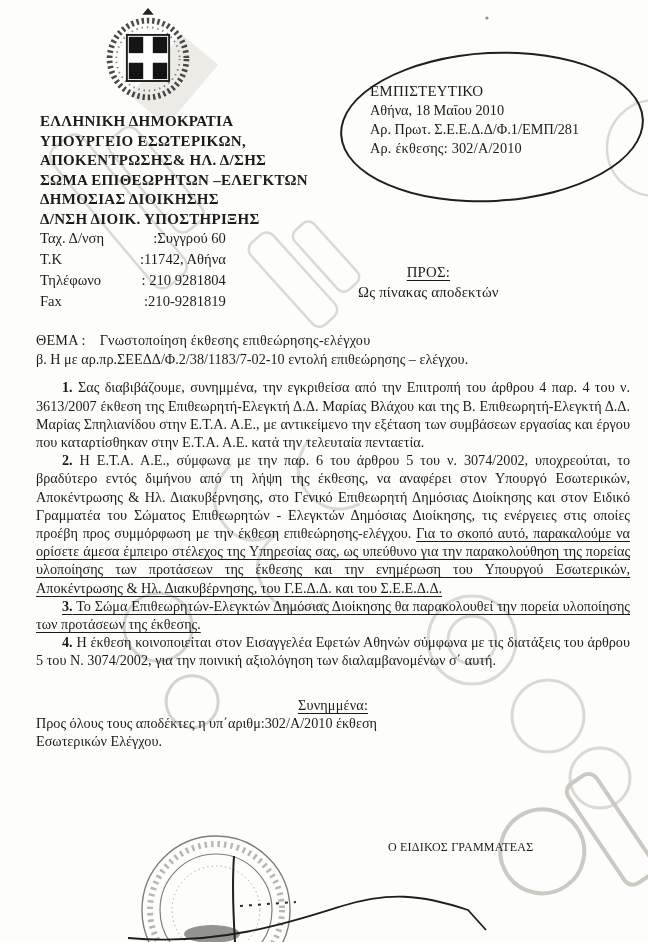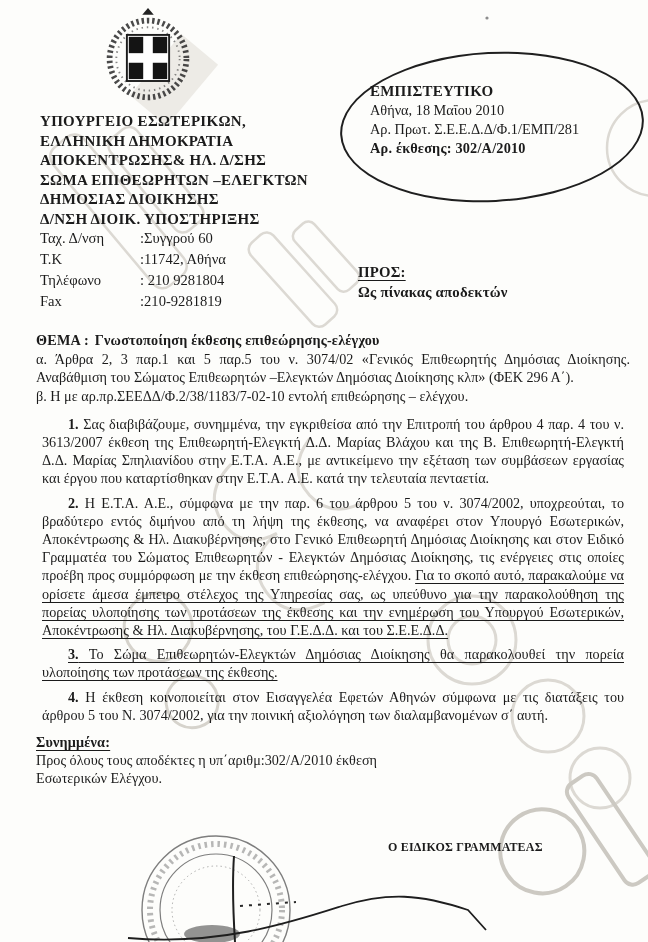--- a/index.html
+++ b/index.html
@@ -2,43 +2,43 @@
 <html><head>
 <meta charset="utf-8">
 <style>
   html,body{margin:0;padding:0;background:#8a8a8a;}
   .page{
     position:relative;width:648px;height:942px;margin:0 auto;
     background:#fdfdfb;overflow:hidden;
     font-family:"Liberation Serif","DejaVu Serif",serif;
     color:#1b1b1b;font-size:14.2px;line-height:18.2px;
   }
-  .b{font-weight:bold;letter-spacing:.2px;}
-  .u{text-decoration:underline;text-underline-offset:3px;text-decoration-thickness:1px;}
+  .b{font-weight:normal;letter-spacing:.2px;}
+  .u{text-decoration:underline;text-underline-offset:3px;text-decoration-thickness:1px;text-align:center;}
   .wm{position:absolute;left:0;top:0;z-index:0;pointer-events:none;}
   .emblem{position:absolute;left:100px;top:6px;z-index:1;}
   .org{position:absolute;left:40px;top:112px;z-index:1;font-weight:bold;font-size:15px;line-height:19.5px;letter-spacing:.3px;}
   .conf-ellipse{
     position:absolute;left:340px;top:52px;width:300px;height:146px;
     border:2px solid #1f1f1f;border-radius:50%;transform:rotate(-3deg);z-index:1;background:transparent;
   }
   .conf-block{position:absolute;left:370px;top:82px;z-index:2;font-size:14.3px;line-height:19px;}
   .conf-block .title{font-size:15px;}
   .contact{position:absolute;left:40px;top:228px;z-index:1;font-size:14.6px;line-height:21px;}
-  .contact .row{display:flex;}
+  .contact .row{display:flex;justify-content:space-between;}
   .contact .lbl{width:100px;flex:none;}
   .pros{position:absolute;left:358px;top:262px;z-index:1;font-size:14.8px;line-height:20px;}
   .main{position:absolute;left:36px;top:331px;width:594px;z-index:1;}
   .subject{margin:0 0 1px 0;}
-  .subject .lab{margin-right:6px;}
+  .subject .lab{margin-right:14px;}
   .refs{display:flex;margin:0 0 10px 0;}
   .refs-label{flex:none;width:64px;font-weight:bold;letter-spacing:.2px;}
   .refs-body{flex:1;text-align:justify;}
-  .para{margin:6px;text-align:justify;text-indent:26px;}
-  .attach{margin-top:9px;}
+  .para{margin:0;text-align:justify;text-indent:26px;}
+  .attach{margin-top:26px;}
   .sig-title{position:absolute;left:388px;top:838px;z-index:2;font-size:12px;}
   .sig-name{position:absolute;left:283px;top:896px;z-index:3;font-size:15px;}
   .stamp{position:absolute;left:112px;top:812px;z-index:1;}
   .sigsvg{position:absolute;left:0;top:0;z-index:2;pointer-events:none;}
 </style>
 </head>
 <body>
 
 <div class="page">
 
@@ -79,22 +79,22 @@
     <circle cx="50" cy="54" r="33" fill="none" stroke="#3a3a3a" stroke-width="2" stroke-dasharray="1.5 4" opacity=".6"></circle>
     <path d="M44 8 l6 -7 6 7 z" fill="#222"></path>
     <rect x="28" y="29" width="44" height="48" fill="#ffffff" stroke="#1d1d1d" stroke-width="2"></rect>
     <rect x="30" y="31" width="15" height="17" fill="#141414"></rect>
     <rect x="55" y="31" width="15" height="17" fill="#141414"></rect>
     <rect x="30" y="58" width="15" height="17" fill="#141414"></rect>
     <rect x="55" y="58" width="15" height="17" fill="#141414"></rect>
   </svg>
 
   <div class="org">
+    <div>ΕΛΛΗΝΙΚΗ ΔΗΜΟΚΡΑΤΙΑ</div>
     <div>ΥΠΟΥΡΓΕΙΟ  ΕΣΩΤΕΡΙΚΩΝ,</div>
-    <div>ΕΛΛΗΝΙΚΗ ΔΗΜΟΚΡΑΤΙΑ</div>
     <div>ΑΠΟΚΕΝΤΡΩΣΗΣ&amp; ΗΛ. Δ/ΣΗΣ</div>
     <div>ΣΩΜΑ ΕΠΙΘΕΩΡΗΤΩΝ –ΕΛΕΓΚΤΩΝ</div>
     <div>ΔΗΜΟΣΙΑΣ ΔΙΟΙΚΗΣΗΣ</div>
     <div>Δ/ΝΣΗ ΔΙΟΙΚ. ΥΠΟΣΤΗΡΙΞΗΣ</div>
   </div>
 
   <div class="conf-ellipse"></div>
   <div class="conf-block">
     <div class="b title">ΕΜΠΙΣΤΕΥΤΙΚΟ</div>
     <div>Αθήνα,  18 Μαΐου 2010</div>
@@ -125,21 +125,20 @@
     <div class="b u">ΠΡΟΣ:</div>
     <div class="b">Ως  πίνακας αποδεκτών</div>
   </div>
 
   <div class="main">
     <div class="subject b">
       <span class="lab">ΘΕΜΑ :</span><span>Γνωστοποίηση έκθεσης επιθεώρησης-ελέγχου</span>
     </div>
     <div class="refs">
       <div class="refs-body">
-        <div>α. Άρθρα 2, 3 παρ.1 και 5 παρ.5 του ν. 3074/02 «Γενικός Επιθεωρητής Δημόσιας Διοίκησης. Αναβάθμιση του Σώματος Επιθεωρητών –Ελεγκτών Δημόσιας Διοίκησης κλπ» (ΦΕΚ 296 Α΄).</div>
         <div>β. Η με αρ.πρ.ΣΕΕΔΔ/Φ.2/38/1183/7-02-10 εντολή επιθεώρησης – ελέγχου.</div>
       </div>
     </div>
 
     <p class="para"><b>1.</b><span> Σας διαβιβάζουμε, συνημμένα, την εγκριθείσα από την Επιτροπή του άρθρου 4 παρ. 4 του ν. 3613/2007 έκθεση της Επιθεωρητή-Ελεγκτή Δ.Δ. Μαρίας Βλάχου και της Β. Επιθεωρητή-Ελεγκτή Δ.Δ.  Μαρίας Σπηλιανίδου  στην Ε.Τ.Α. Α.Ε., με αντικείμενο την εξέταση των συμβάσεων εργασίας και έργου που καταρτίσθηκαν στην Ε.Τ.Α. Α.Ε. κατά την τελευταία πενταετία.</span></p>
 
     <p class="para"><b>2.</b><span> Η Ε.Τ.Α. Α.Ε., σύμφωνα με την παρ. 6 του άρθρου 5 του ν. 3074/2002, υποχρεούται, το βραδύτερο εντός διμήνου από τη λήψη της έκθεσης, να αναφέρει στον Υπουργό Εσωτερικών, Αποκέντρωσης &amp; Ηλ. Διακυβέρνησης, στο Γενικό Επιθεωρητή Δημόσιας Διοίκησης και στον Ειδικό Γραμματέα του Σώματος Επιθεωρητών - Ελεγκτών Δημόσιας Διοίκησης, τις ενέργειες στις οποίες προέβη προς συμμόρφωση με την έκθεση επιθεώρησης-ελέγχου. </span><span class="u">Για το σκοπό αυτό, παρακαλούμε να ορίσετε άμεσα έμπειρο στέλεχος της Υπηρεσίας σας, ως υπεύθυνο για την παρακολούθηση της πορείας υλοποίησης των προτάσεων της έκθεσης και την ενημέρωση του Υπουργού Εσωτερικών, Αποκέντρωσης &amp; Ηλ. Διακυβέρνησης, του Γ.Ε.Δ.Δ. και του Σ.Ε.Ε.Δ.Δ.</span></p>
 
     <p class="para u"><b>3.</b><span> Το Σώμα Επιθεωρητών-Ελεγκτών Δημόσιας Διοίκησης θα παρακολουθεί την πορεία υλοποίησης των προτάσεων της έκθεσης.</span></p>
 

